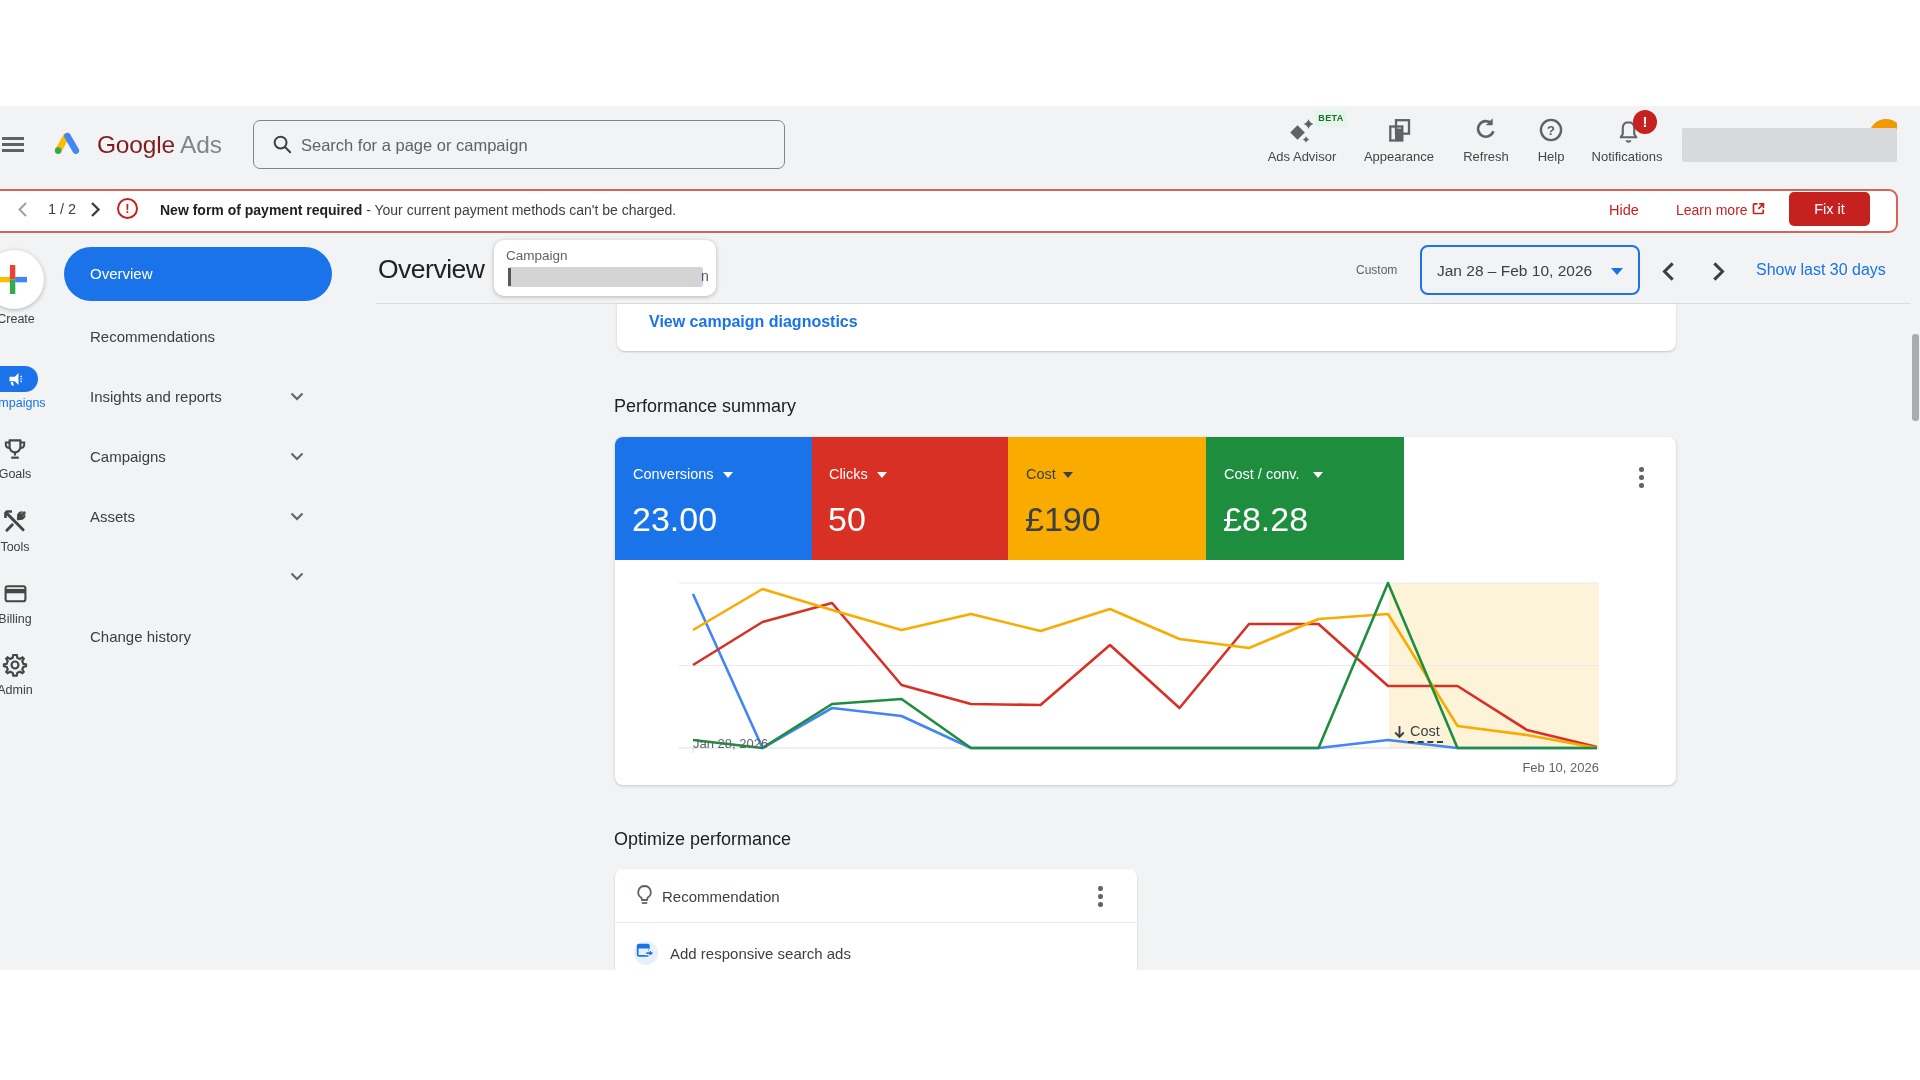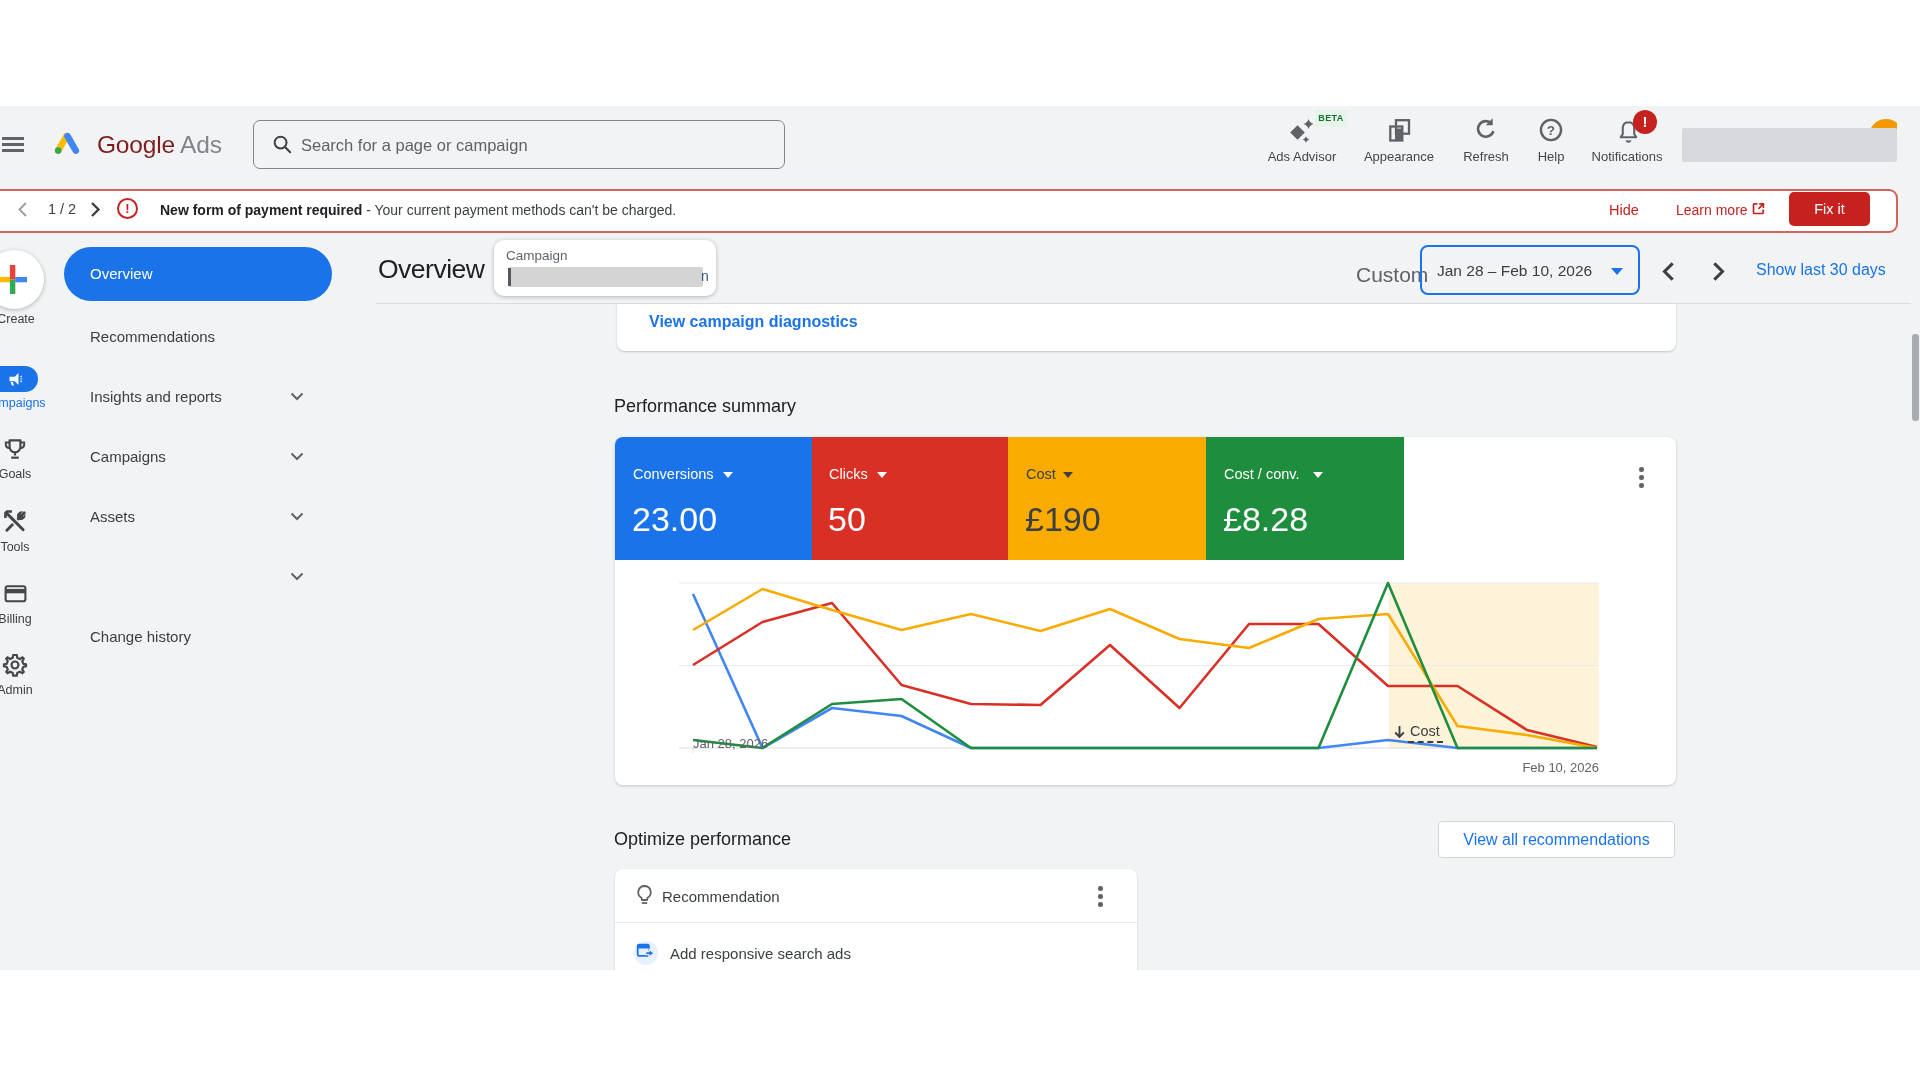--- a/index.html
+++ b/index.html
@@ -157,21 +157,21 @@
     </svg>
   <div class="abs" style="left:90px;top:628px;font-size:15px;font-weight:500;color:#3c4043;">Change history</div>
 
   <div class="abs" style="left:378px;top:254px;font-size:26.5px;letter-spacing:-0.5px;color:#202124;">Overview</div>
   <div class="abs" style="left:494px;top:240px;width:222px;height:56px;background:#fff;border-radius:10px;box-shadow:0 1px 4px rgba(60,64,67,.35);"></div>
   <div class="abs" style="left:506px;top:248px;font-size:13.5px;color:#5f6368;">Campaign</div>
   <div class="abs" style="left:508px;top:267px;width:195px;height:20px;background:#d4d4d4;border-radius:2px;"></div>
   <div class="abs" style="left:508px;top:268px;width:2.5px;height:18px;background:#55585c;"></div>
   <div class="abs" style="left:701px;top:268px;font-size:14px;color:#3e5577;">n</div>
 
-  <div class="abs" style="left:1356px;top:263px;font-size:21px;color:#5f6368;">Custom</div>
+  <div class="abs" style="left:1356px;top:263px;font-size:12px;color:#5f6368;">Custom</div>
   <div class="abs" style="left:1420px;top:245px;width:220px;height:50px;border:2px solid #1a73e8;border-radius:8px;"></div>
   <div class="abs" style="left:1437px;top:262px;font-size:15.5px;font-weight:500;color:#3c4043;">Jan 28 – Feb 10, 2026</div>
   <div class="abs" style="left:1611px;top:268px;width:0;height:0;border-left:6.5px solid transparent;border-right:6.5px solid transparent;border-top:7.5px solid #1a73e8;"></div>
   <svg class="abs" style="left:1659px;top:261px;" width="18" height="21" viewBox="0 0 12 18">
       <path d="M10 2 L3 9 L10 16" stroke="#3c4043" stroke-width="2.6" fill="none"></path>
     </svg>
   <svg class="abs" style="left:1710px;top:261px;" width="18" height="21" viewBox="0 0 12 18">
       <path d="M2 2 L9 9 L2 16" stroke="#3c4043" stroke-width="2.6" fill="none"></path>
     </svg>
   <div class="abs" style="left:1756px;top:261px;font-size:16px;font-weight:500;color:#1a73e8;">Show last 30 days</div>
@@ -221,21 +221,20 @@
   </svg>
   <svg class="abs" style="left:1394px;top:725px;" width="11" height="14" viewBox="0 0 11 14">
     <path d="M5.5 1 V11.5 M1.2 7.5 L5.5 11.8 L9.8 7.5" stroke="#3c4043" stroke-width="1.9" fill="none"></path>
   </svg>
   <div class="abs" style="left:1410px;top:723px;font-size:14.5px;font-weight:500;color:#3c4043;">Cost</div>
   <div class="abs" style="left:1408px;top:741px;width:35px;border-bottom:2px dashed #3c4043;"></div>
   <div class="abs" style="left:693px;top:736px;font-size:13px;color:#5f6368;">Jan 28, 2026</div>
   <div class="abs" style="left:1449px;top:760px;width:150px;text-align:right;font-size:13px;color:#5f6368;">Feb 10, 2026</div>
 
   <div class="abs" style="left:614px;top:829px;font-size:18px;font-weight:500;color:#202124;">Optimize performance</div>
-  <div class="abs" style="left:1438px;top:821px;width:237px;height:37px;background:#fff;border:1px solid #d2d5d9;border-radius:4px;color:#1a73e8;font-size:16px;font-weight:500;text-align:center;line-height:35px;">View all recommendations</div>
 
   <div class="abs" style="left:615px;top:869px;width:522px;height:101px;background:#fff;border-radius:8px 8px 0 0;box-shadow:0 1px 2px rgba(60,64,67,.25);"></div>
   <svg class="abs" style="left:636px;top:884px;" width="17" height="24" viewBox="0 0 17 24">
     <path d="M8.5 2 A6.3 6.3 0 0 1 11.5 13.8 L11.2 16 H5.8 L5.5 13.8 A6.3 6.3 0 0 1 8.5 2 Z" stroke="#5f6368" stroke-width="1.8" fill="none" stroke-linejoin="round"></path>
     <line x1="5.8" y1="19" x2="11.2" y2="19" stroke="#5f6368" stroke-width="1.8"></line>
   </svg>
   <div class="abs" style="left:662px;top:888px;font-size:15px;color:#3c4043;">Recommendation</div>
   <div class="abs" style="left:1098px;top:886px;width:4.5px;height:4.5px;border-radius:50%;background:#5f6368;"></div>
   <div class="abs" style="left:1098px;top:894px;width:4.5px;height:4.5px;border-radius:50%;background:#5f6368;"></div>
   <div class="abs" style="left:1098px;top:902px;width:4.5px;height:4.5px;border-radius:50%;background:#5f6368;"></div>

